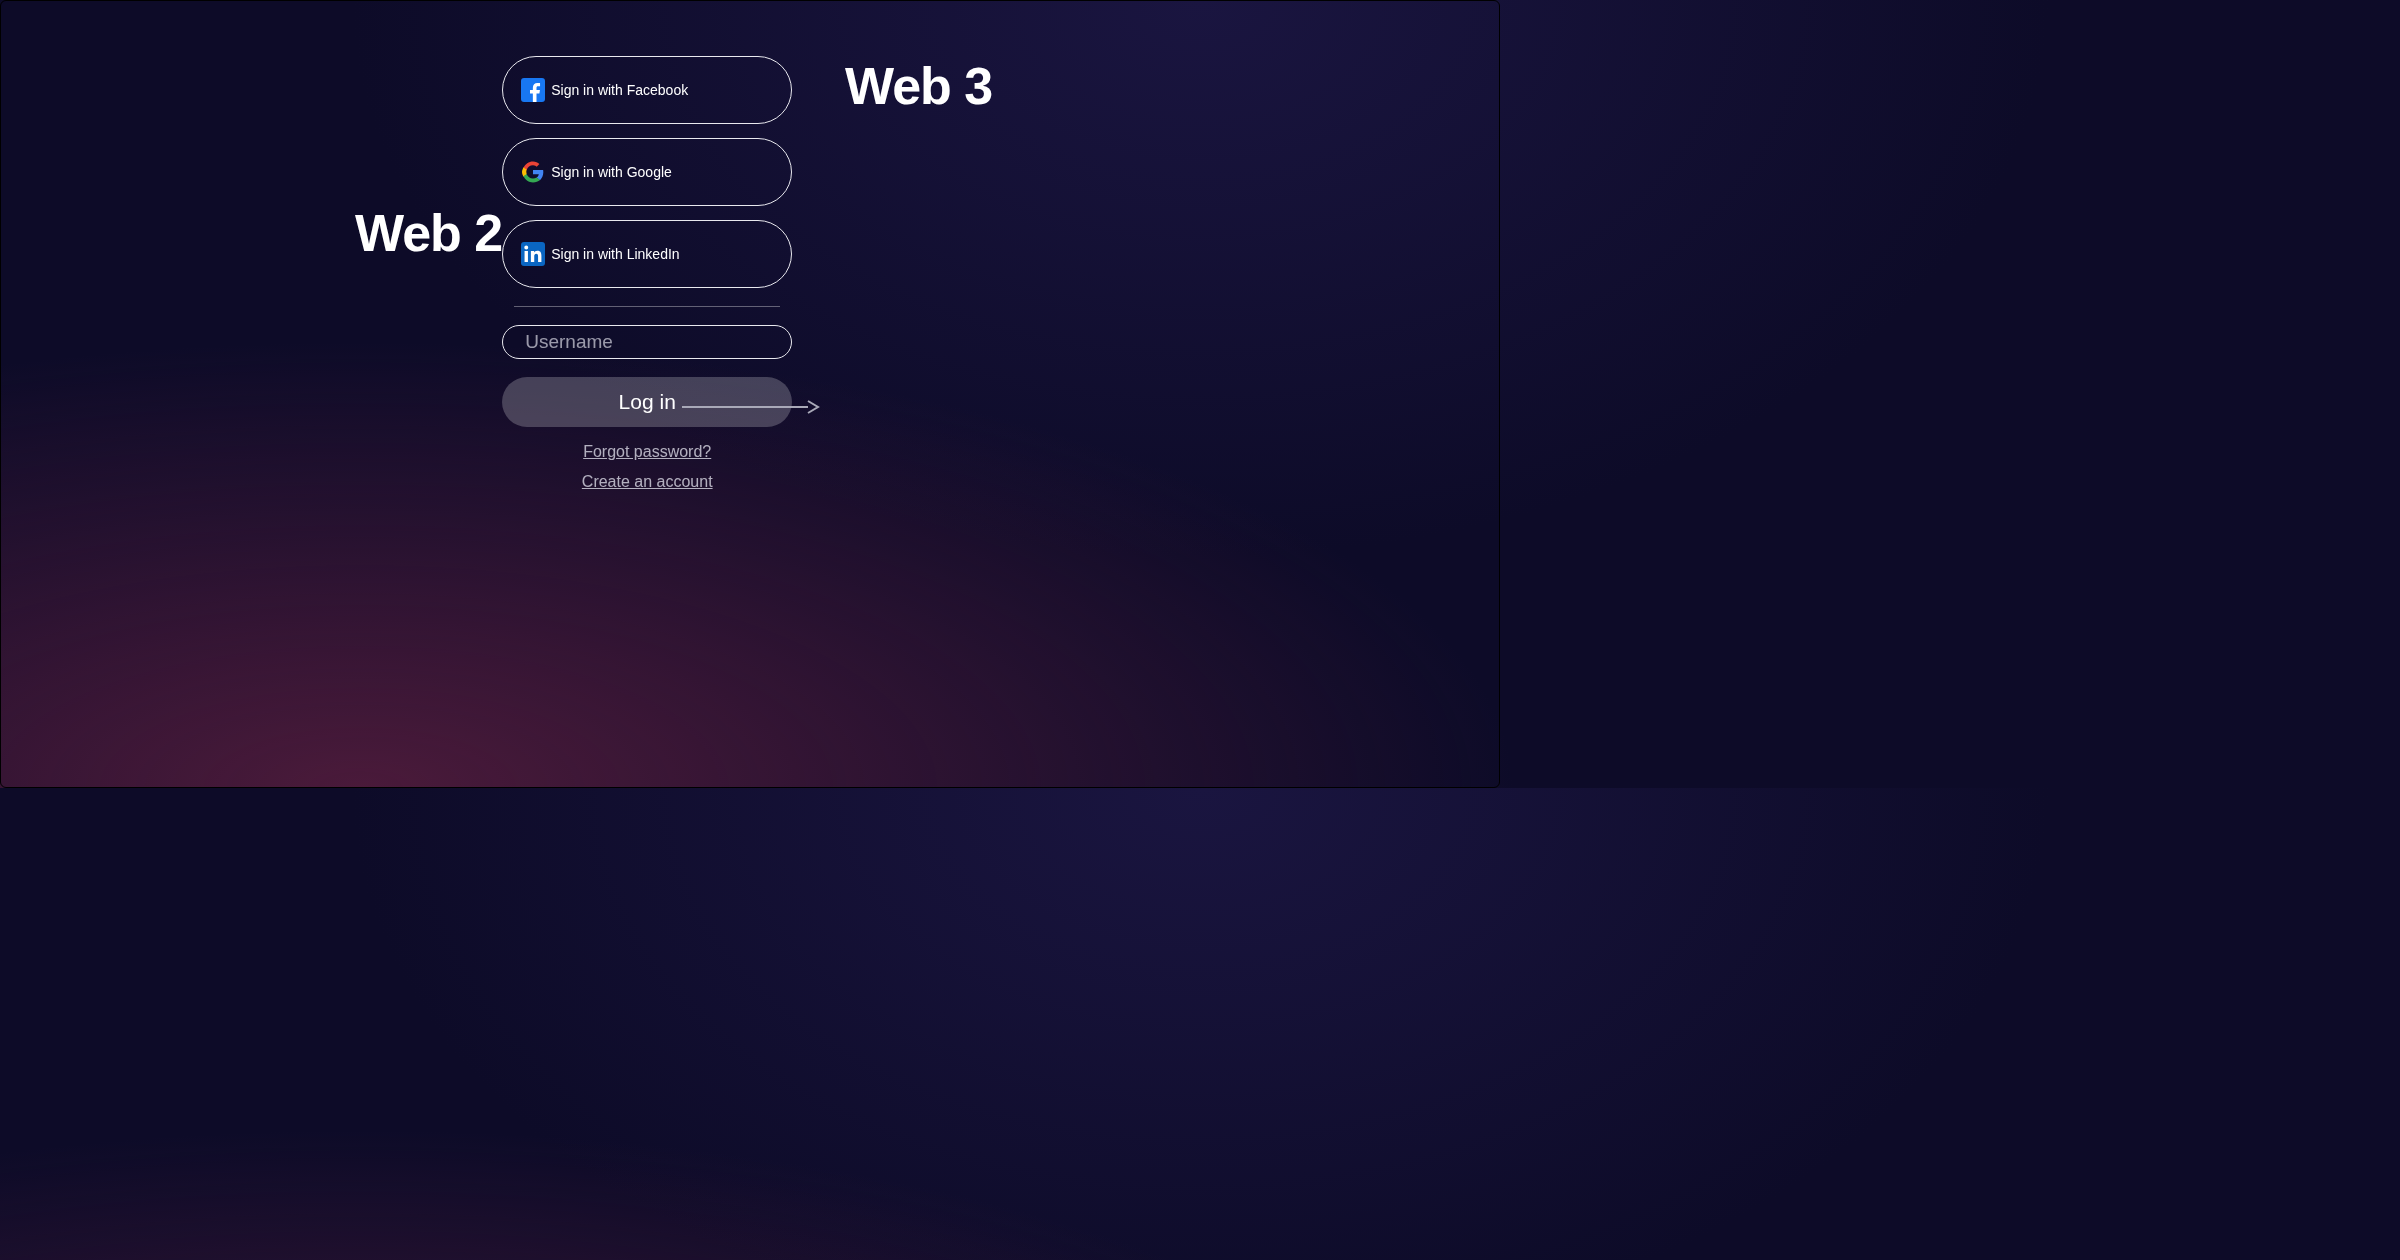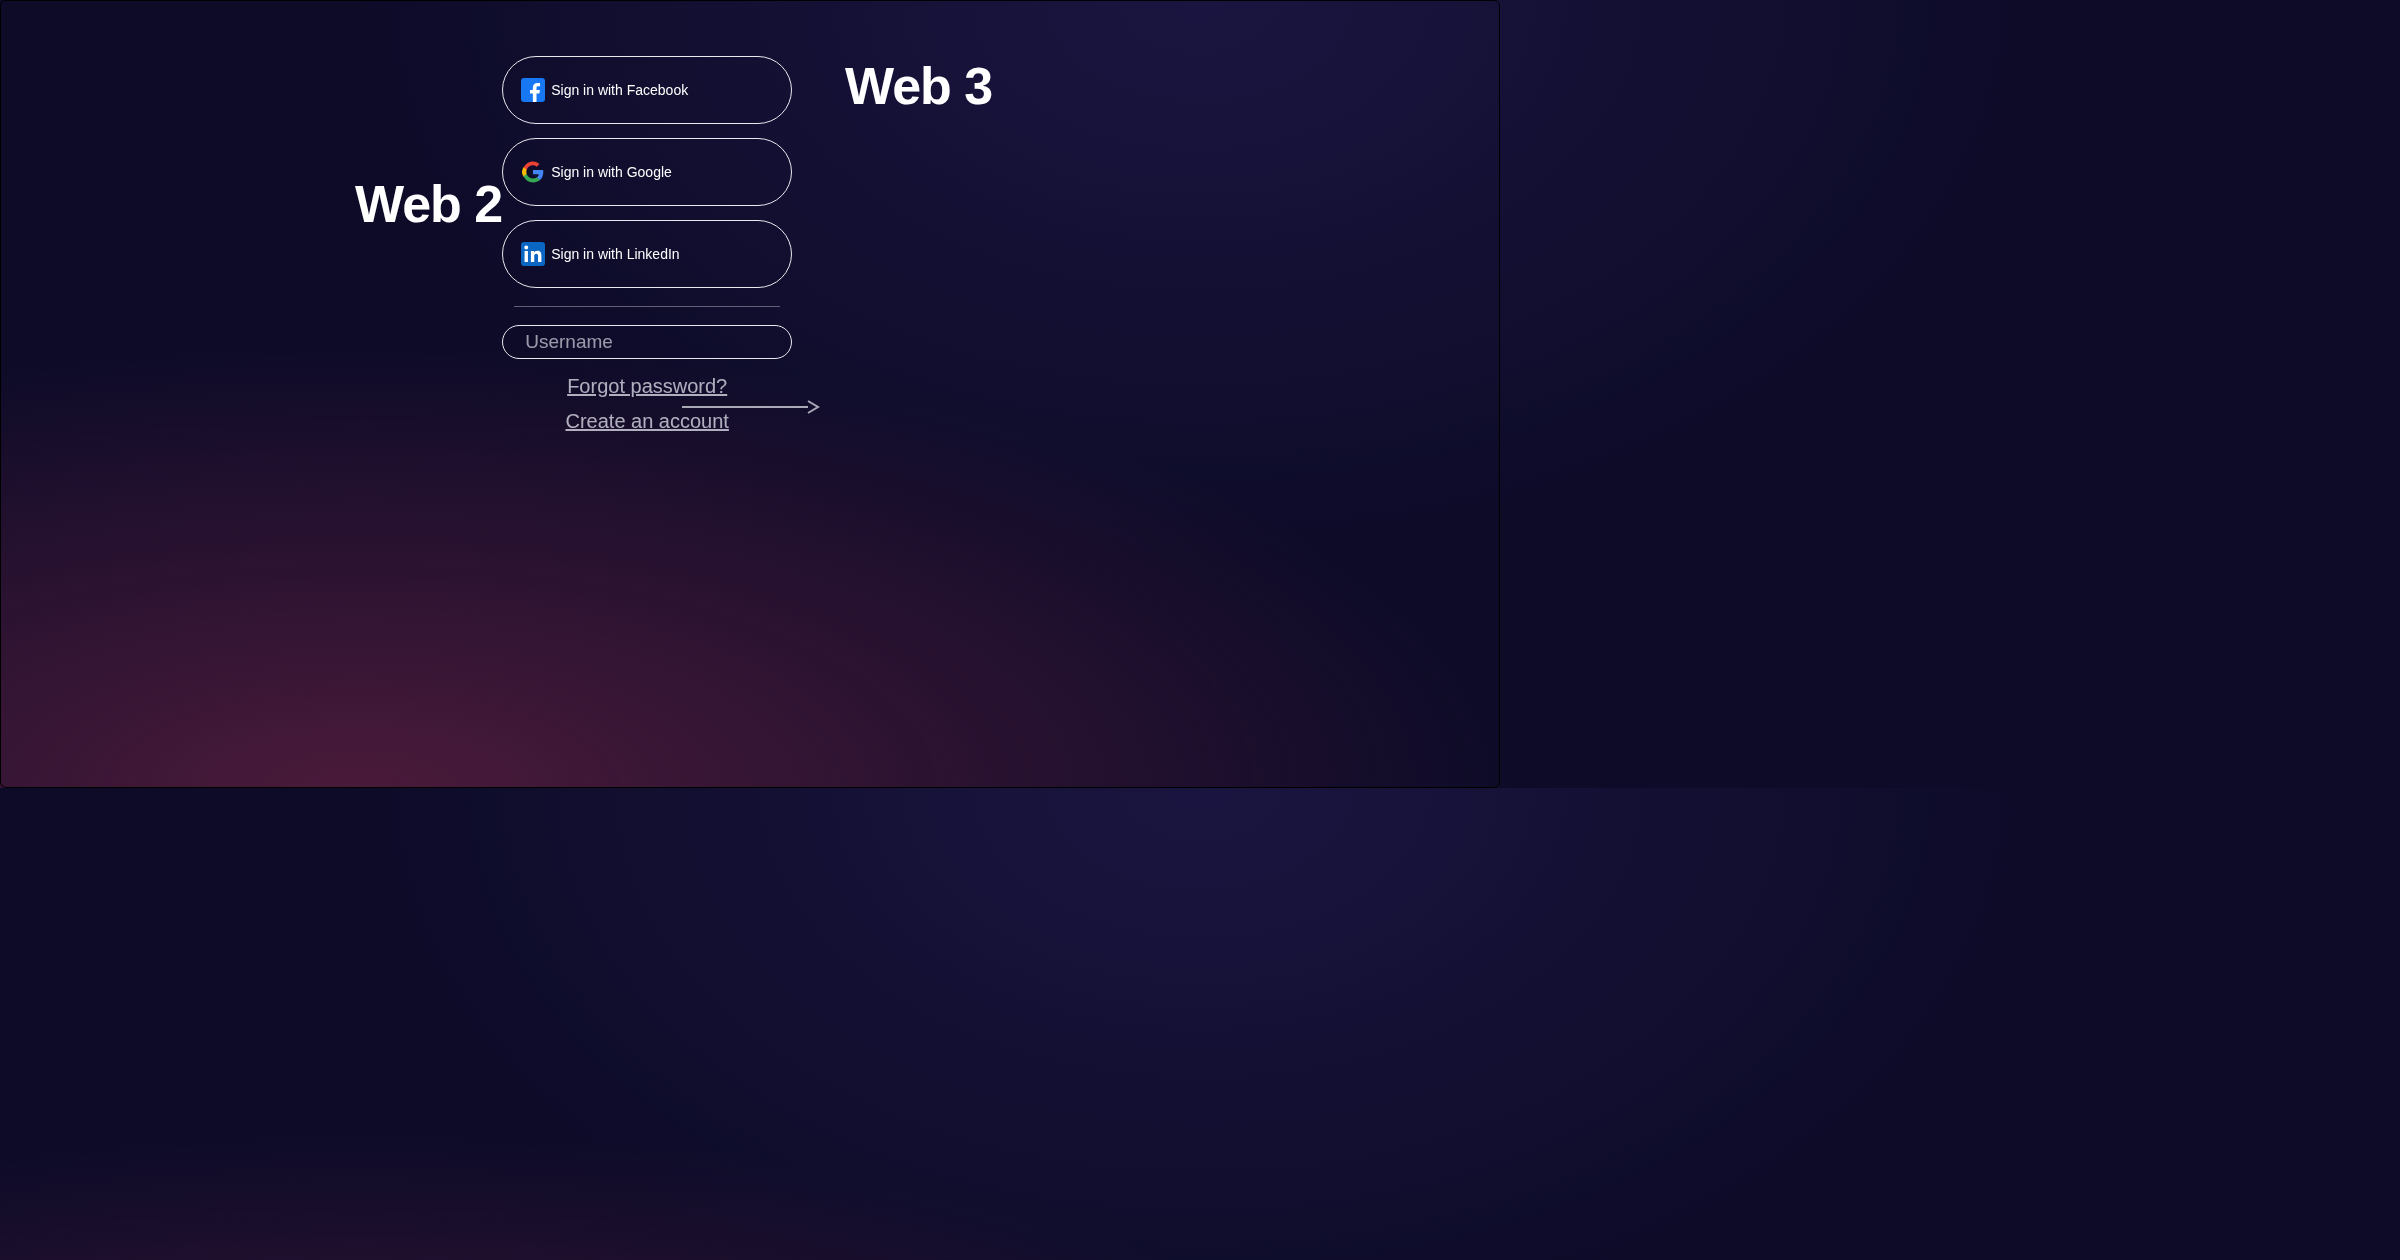--- a/index.html
+++ b/index.html
@@ -92,21 +92,21 @@
     border: none;
     border-radius: 999px;
     background: rgba(255,255,255,0.22);
     color: #fff;
     font-size: 21px;
     cursor: pointer;
     margin-top: 4px;
   }
   .link {
     color: rgba(230,230,240,0.75);
-    font-size: 20px;
+    font-size: 16px;
     text-decoration: underline;
     cursor: pointer;
     margin-top: 2px;
   }
   .link + .link { margin-top: -2px; }
   .arrow {
     position: absolute;
     top: 396px;
     left: 50%;
     transform: translateX(-50%);
@@ -154,20 +154,21 @@
               <path fill="#fff" d="M6.94 20H3.56V9h3.38v11zM5.25 7.5a1.97 1.97 0 1 1 0-3.94 1.97 1.97 0 0 1 0 3.94zM20.44 20h-3.37v-5.35c0-1.28-.03-2.92-1.78-2.92-1.78 0-2.05 1.39-2.05 2.83V20H9.87V9h3.23v1.5h.05c.45-.85 1.55-1.75 3.2-1.75 3.42 0 4.05 2.25 4.05 5.18V20z"></path>
             </svg>
         </span>
         <span>Sign in with LinkedIn</span>
       </button>
 
       <div class="divider"></div>
 
       <input class="input-pill" type="text" placeholder="Username" style="">
 
+      <button class="login-btn">Log in</button>
 
       <a class="link">Forgot password?</a>
       <a class="link">Create an account</a>
     </div>
   </div>
 
   <div class="col right">
     <div class="heading">Web 3</div>
   </div>
 

